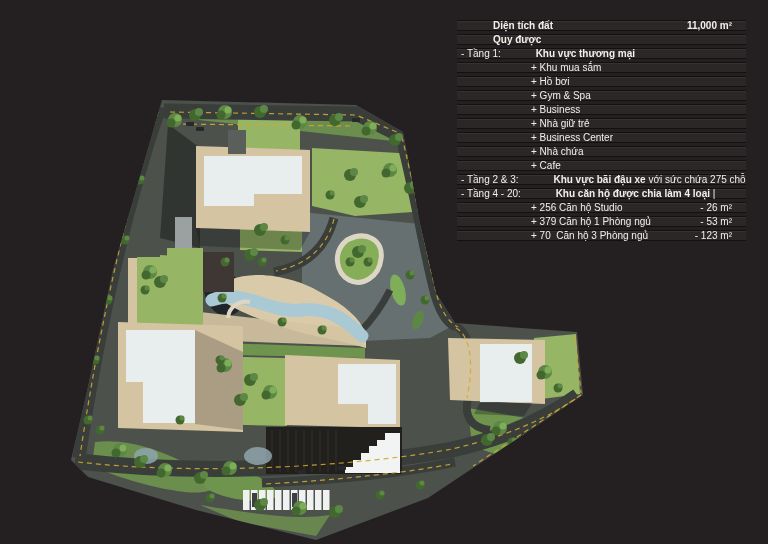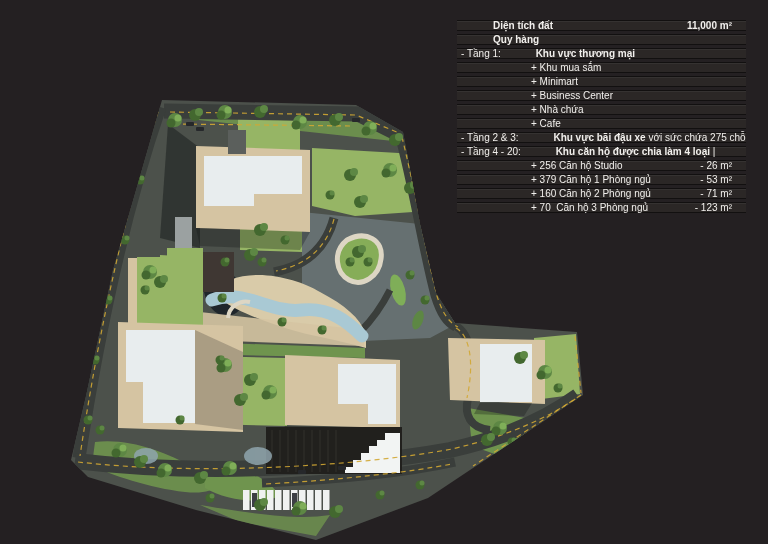--- a/index.html
+++ b/index.html
@@ -265,33 +265,45 @@
   </svg>
 
   <div id="info-panel">
 
     <div id="info-rows">
         <div class="info-row header">
         <span class="pre"></span><span class="strong">Diện tích đất</span><span class="post"></span>
         <span class="right">11,000 m²</span>
       </div>
         <div class="info-row">
-        <span class="pre"></span><span class="strong">Quy hàng</span><span class="post"></span>
+        <span class="pre"></span><span class="strong">Quy được</span><span class="post"></span>
         <span class="right"></span>
       </div>
         <div class="info-row">
         <span class="pre">- Tầng 1: </span><span class="strong">Khu vực thương mại</span><span class="post"></span>
         <span class="right"></span>
       </div>
         <div class="info-row indent">
         <span class="pre">+ Khu mua sắm</span><span class="strong"></span><span class="post"></span>
         <span class="right"></span>
       </div>
         <div class="info-row indent">
-        <span class="pre">+ Minimart</span><span class="strong"></span><span class="post"></span>
+        <span class="pre">+ Hồ bơi</span><span class="strong"></span><span class="post"></span>
+        <span class="right"></span>
+      </div>
+        <div class="info-row indent">
+        <span class="pre">+ Gym &amp; Spa</span><span class="strong"></span><span class="post"></span>
+        <span class="right"></span>
+      </div>
+        <div class="info-row indent">
+        <span class="pre">+ Business</span><span class="strong"></span><span class="post"></span>
+        <span class="right"></span>
+      </div>
+        <div class="info-row indent">
+        <span class="pre">+ Nhà giữ trẻ</span><span class="strong"></span><span class="post"></span>
         <span class="right"></span>
       </div>
         <div class="info-row indent">
         <span class="pre">+ Business Center</span><span class="strong"></span><span class="post"></span>
         <span class="right"></span>
       </div>
         <div class="info-row indent">
         <span class="pre">+ Nhà chứa</span><span class="strong"></span><span class="post"></span>
         <span class="right"></span>
       </div>
@@ -309,23 +321,19 @@
       </div>
         <div class="info-row indent">
         <span class="pre">+ 256 Căn hộ Studio</span><span class="strong"></span><span class="post"></span>
         <span class="right">- 26 m²</span>
       </div>
         <div class="info-row indent">
         <span class="pre">+ 379 Căn hộ 1 Phòng ngủ</span><span class="strong"></span><span class="post"></span>
         <span class="right">- 53 m²</span>
       </div>
         <div class="info-row indent">
-        <span class="pre">+ 160 Căn hộ 2 Phòng ngủ</span><span class="strong"></span><span class="post"></span>
-        <span class="right">- 71 m²</span>
-      </div>
-        <div class="info-row indent">
         <span class="pre">+ 70  Căn hộ 3 Phòng ngủ</span><span class="strong"></span><span class="post"></span>
         <span class="right">- 123 m²</span>
       </div>
       </div>
   </div>
 
 </div>
 
 </body></html>

